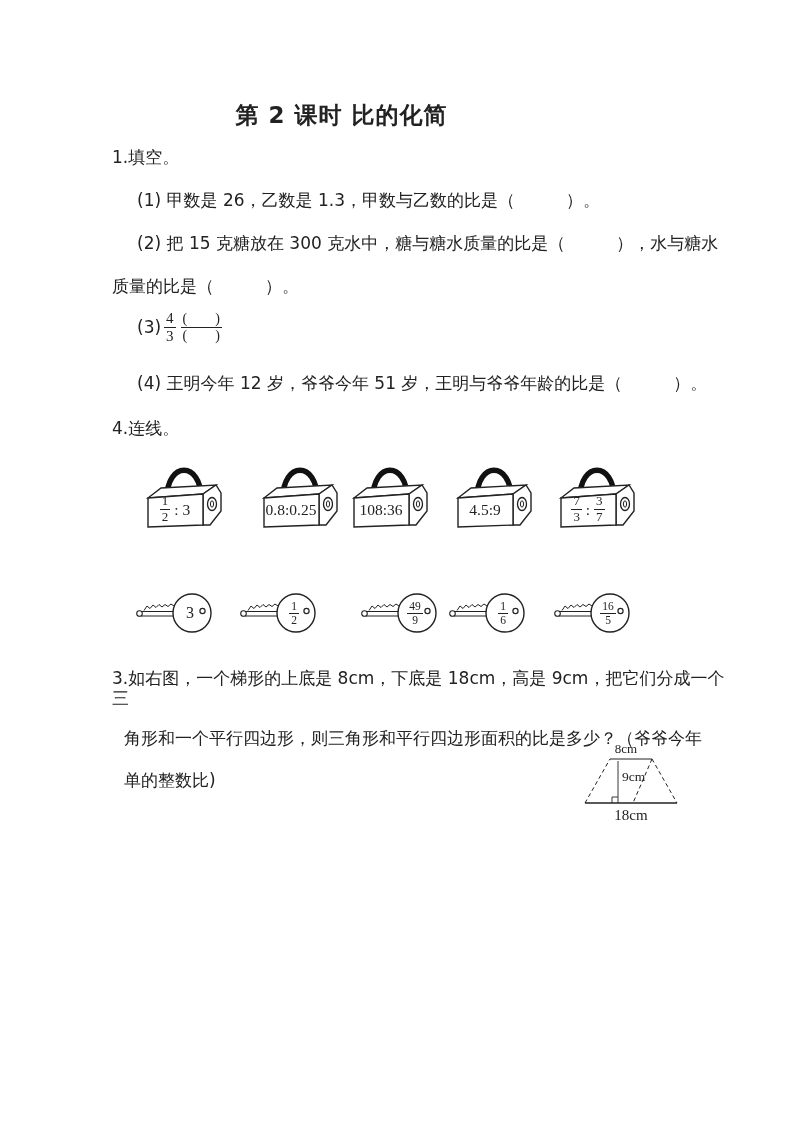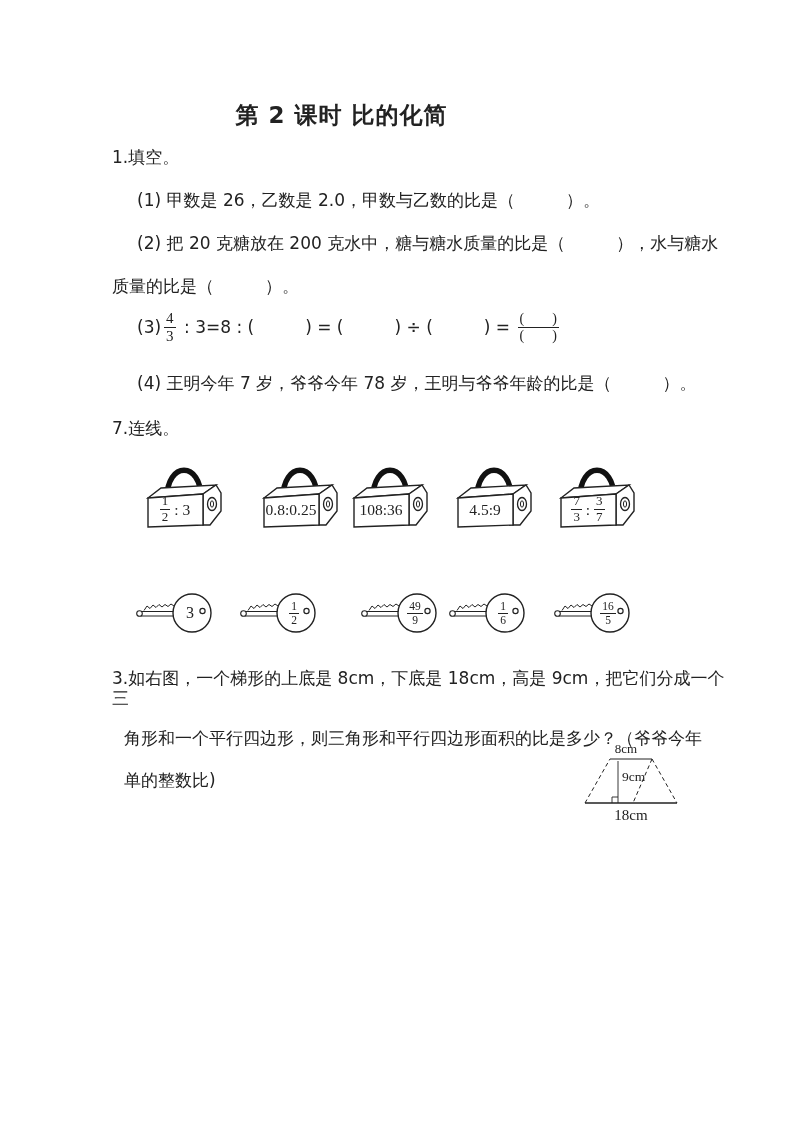--- a/index.html
+++ b/index.html
@@ -50,34 +50,33 @@
       <path d="M9,18.5 L12,14 L15,16.5 L18,13 L21,15.5 L24,12.5 L27,15 L30,12.5 L33,14.5 L36,12 L39,14 L42,16" fill="none" stroke="#222" stroke-width="1"></path>
       <circle cx="57" cy="21" r="19" fill="#fff" stroke="#222" stroke-width="1.4"></circle>
       <circle cx="67.5" cy="19" r="2.6" fill="none" stroke="#222" stroke-width="1.2"></circle>
     </symbol>
   </defs>
 </svg>
 
 <div class="title">第 2 课时 比的化简</div>
 
 <div class="line" style="left:112px;top:148px">1.填空。</div>
-<div class="line" style="left:137px;top:191px">(1) 甲数是 26，乙数是 2.0，甲数与乙数的比是（　　　）。</div>
-<div class="line" style="left:137px;top:234px">(2) 把 20 克糖放在 200 克水中，糖与糖水质量的比是（　　　），水与糖水</div>
+<div class="line" style="left:137px;top:191px">(1) 甲数是 26，乙数是 1.3，甲数与乙数的比是（　　　）。</div>
+<div class="line" style="left:137px;top:234px">(2) 把 15 克糖放在 300 克水中，糖与糖水质量的比是（　　　），水与糖水</div>
 <div class="line" style="left:112px;top:277px">质量的比是（　　　）。</div>
 
 <div class="q3row" style="left:137px;top:310px">
   <span>(3)</span>
   <span class="frac"><span class="fnum">4</span><span>3</span></span>
-  <span> : 3=8 : (　　　) = (　　　) ÷ (　　　) = </span>
   <span class="frac endfrac"><span class="fnum">(　　)</span><span>(　　)</span></span>
 </div>
 
-<div class="line" style="left:137px;top:374px">(4) 王明今年 7 岁，爷爷今年 78 岁，王明与爷爷年龄的比是（　　　）。</div>
+<div class="line" style="left:137px;top:374px">(4) 王明今年 12 岁，爷爷今年 51 岁，王明与爷爷年龄的比是（　　　）。</div>
 
-<div class="line" style="left:112px;top:419px">7.连线。</div>
+<div class="line" style="left:112px;top:419px">4.连线。</div>
 
 <div class="lock" style="left:144px">
   <svg width="84" height="78">
       <use href="#lock-shape"></use>
     </svg>
   <div class="lock-label">
     <span class="frac"><span class="fnum">1</span><span>2</span></span><span> : 3</span>
   </div>
 </div>
 <div class="lock" style="left:260px">

